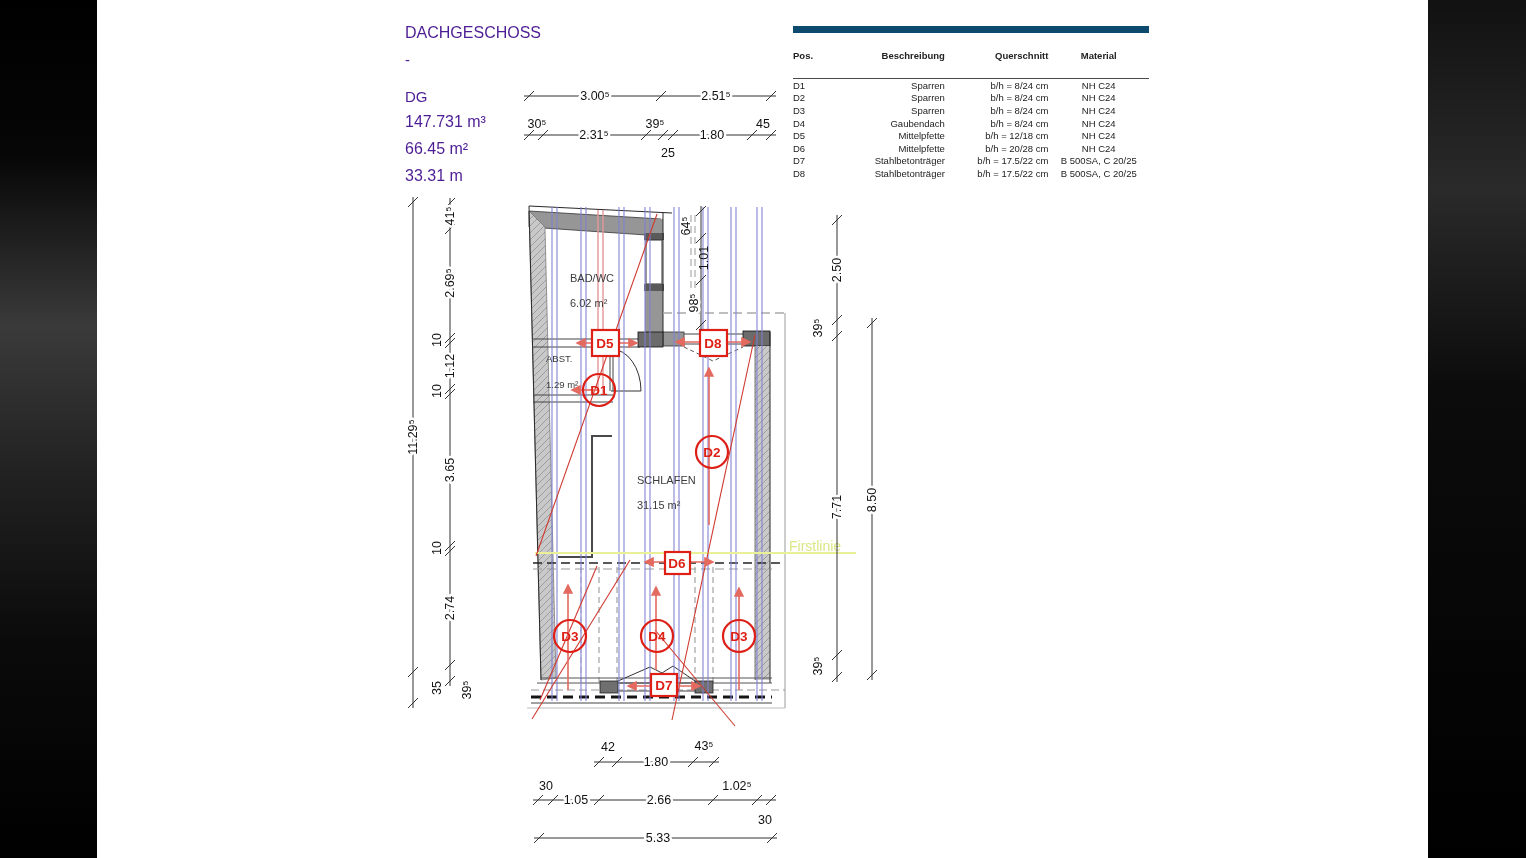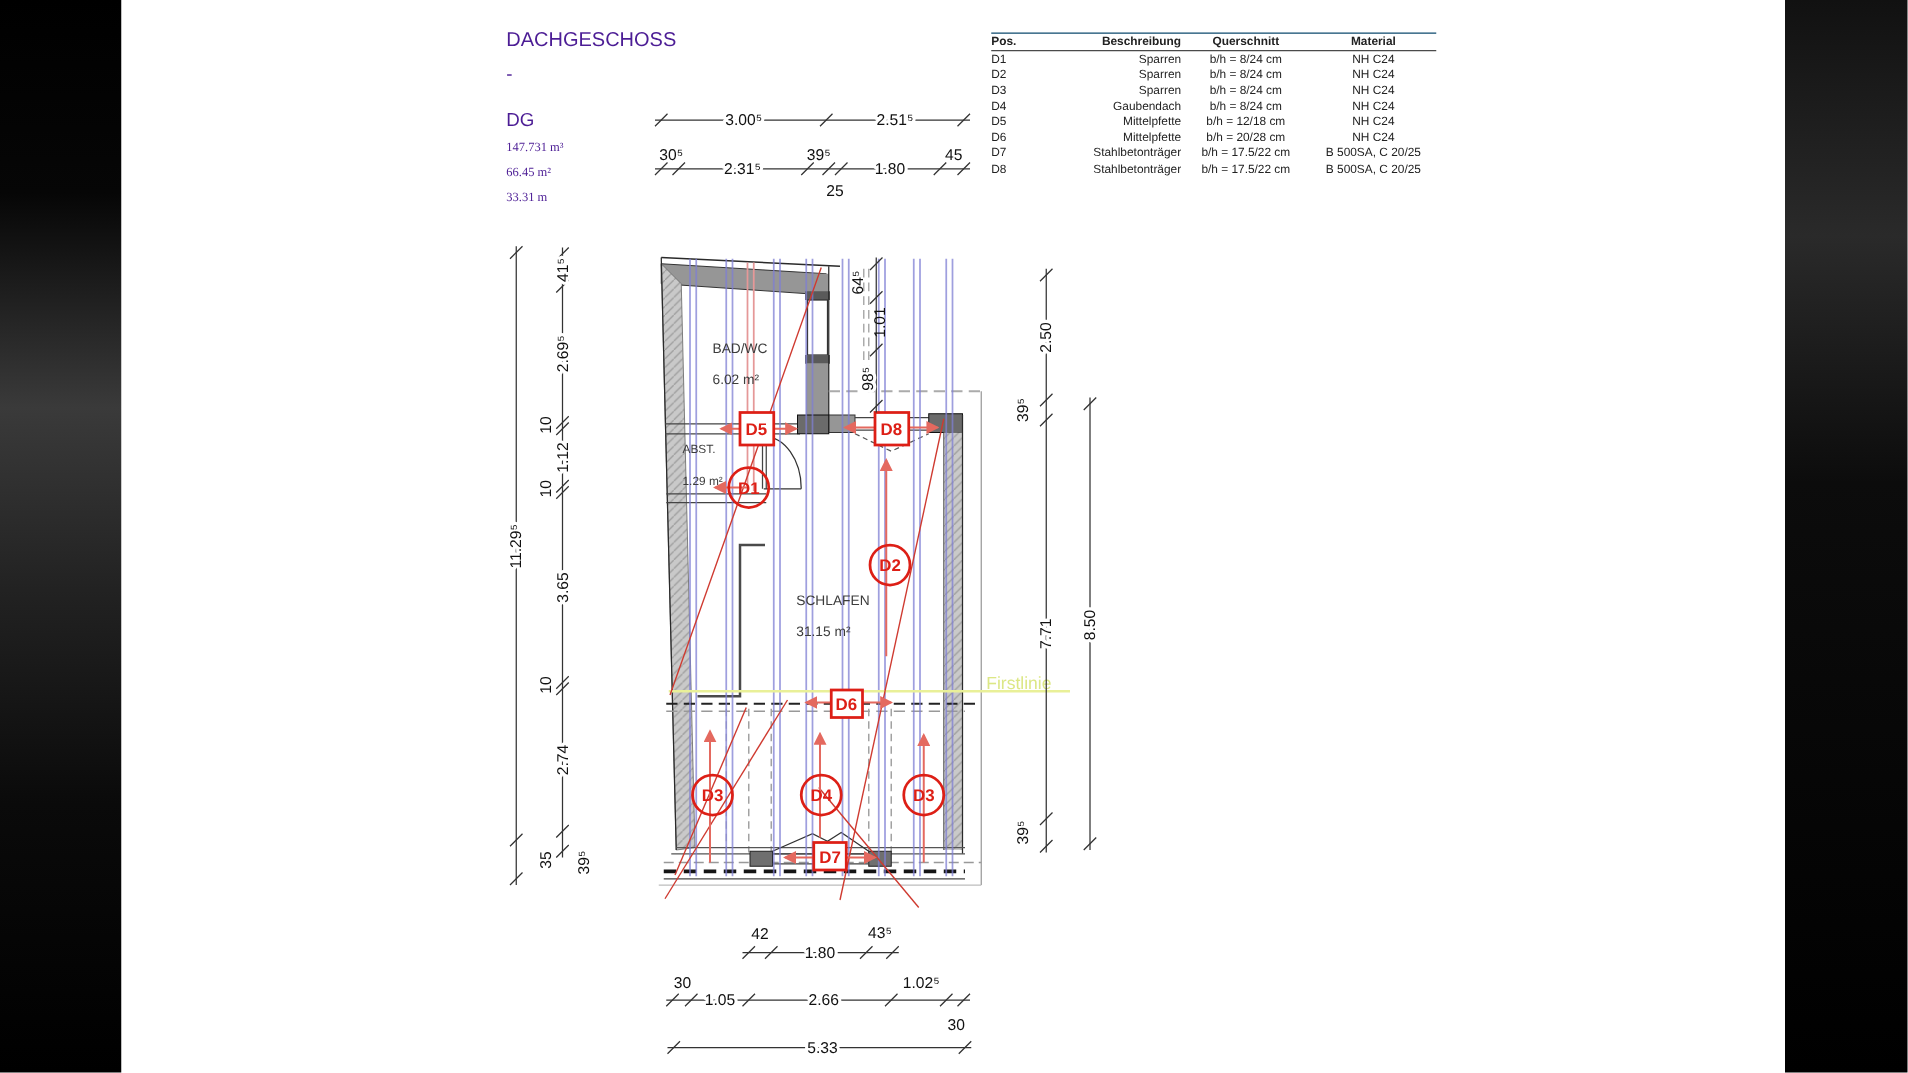--- a/index.html
+++ b/index.html
@@ -7,27 +7,27 @@
     width:1526px;height:858px;position:relative;background:#ffffff;
     font-family:"Liberation Sans","DejaVu Sans",sans-serif;overflow:hidden;
   }
   .sidebar{position:absolute;top:0;height:858px;}
   .sidebar.left{left:0;width:97px;background:linear-gradient(180deg,#000 0%,#060606 18%,#3a3a3a 38%,#222 55%,#0a0a0a 75%,#000 100%);}
   .sidebar.right{left:1428px;width:98px;background:linear-gradient(180deg,#111 0%,#2a2a2a 22%,#0c0c0c 45%,#000 100%);}
   .titleblock{position:absolute;left:405px;top:24px;color:#4c1d95;}
   .titleblock .t1{font-size:16px;margin-bottom:9px;}
   .titleblock .t2{font-size:15px;margin-bottom:7px;}
   .titleblock .t3{font-size:15px;margin-bottom:8px;margin-top:20px;}
-  .tb-line{font-size:10px;margin-bottom:9px;font-family:Liberation Serif, serif;}
+  .tb-line{font-size:16px;margin-bottom:9px;}
   .postable{position:absolute;left:793px;top:26px;width:356px;font-size:9.5px;color:#222;}
-  .postable .hd{display:flex;font-weight:bold;border-top:1px solid #0c4a6e;border-bottom:1.5px solid #4a4a4a;padding:1px 0;}
+  .postable .hd{display:flex;font-weight:bold;border-top:7px solid #0c4a6e;border-bottom:1.5px solid #4a4a4a;padding:17px 0;}
   .postable .row{display:flex;padding:0.8px 0;}
   .c-pos{width:38px;text-align:left;}
   .c-desc{width:119px;text-align:right;}
-  .c-cross{width:107px;text-align:center;}
+  .c-cross{width:107px;text-align:right;}
   .c-mat{width:104px;text-align:center;}
   svg text{font-family:"Liberation Sans","DejaVu Sans",sans-serif;}
   .dimtx{font-size:12.5px;fill:#111;paint-order:stroke;stroke:#fff;stroke-width:5px;stroke-linejoin:round;}
   .dimtx2{font-size:12.5px;fill:#111;}
   .roomtx{font-size:11px;fill:#3c3c3c;}
   .roomtx2{font-size:9.5px;fill:#3c3c3c;}
   .marktx{font-size:13.5px;font-weight:bold;fill:#dd1f16;}
   .ridgetx{font-size:14px;fill:#dce785;}
 </style>
 </head>

